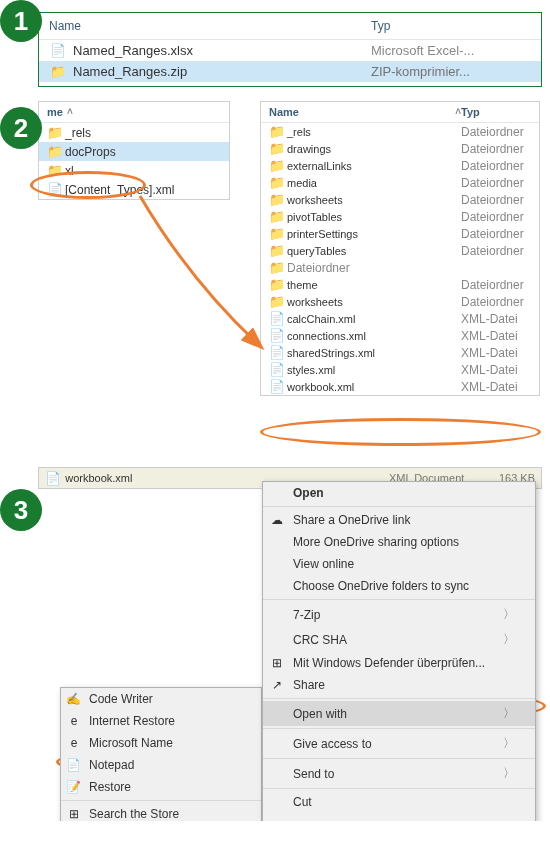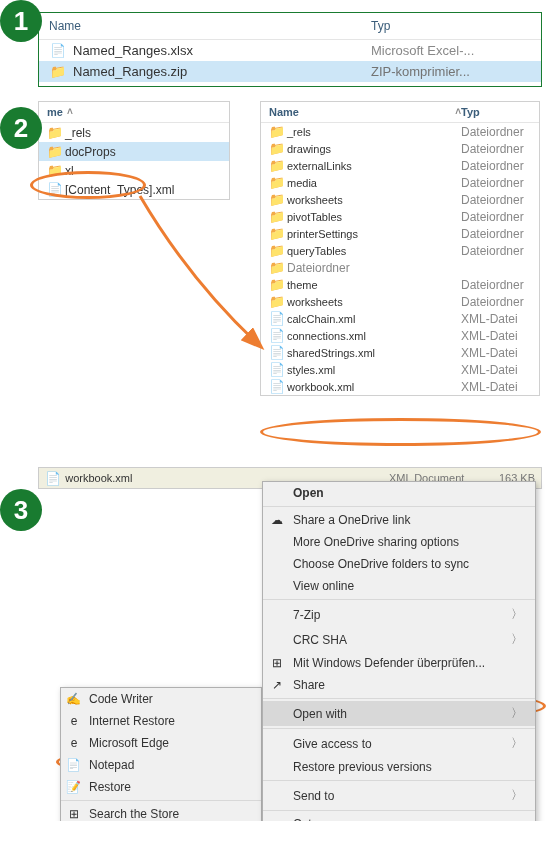--- a/index.html
+++ b/index.html
@@ -109,21 +109,21 @@
     top:20px;
     width:272px;
     background:#f0f0f0;
     border:1px solid #b0b0b0;
     box-shadow:2px 2px 6px rgba(0,0,0,0.25);
     font-size:12px;
     z-index:18;
   }
   .cm-item{
     display:flex; align-items:center;
-    padding:4px 12px 4px 30px;
+    padding:4px 20px 4px 30px;
     position:relative;
   }
   .cm-item .txt{ flex:1;}
   .cm-item .arr{ color:#666; font-size:12px;}
   .cm-item.bold .txt{ font-weight:bold;}
   .cm-sep{ border-top:1px solid #d8d8d8; margin:2px 0;}
   .cm-ico{position:absolute; left:6px; width:16px; text-align:center; font-size:12px;}
   .cm-item.highlight{ background:#d8d8d8;}
 
   .submenu{
@@ -310,24 +310,24 @@
       </div>
       <div class="cm-sep"></div>
       <div class="cm-item">
         <span class="cm-ico">☁</span>
         <span class="txt">Share a OneDrive link</span>
       </div>
       <div class="cm-item">
         <span class="txt">More OneDrive sharing options</span>
       </div>
       <div class="cm-item">
+        <span class="txt">View online</span>
+      </div>
+      <div class="cm-item">
         <span class="txt">Choose OneDrive folders to sync</span>
-      </div>
-      <div class="cm-item">
-        <span class="txt">View online</span>
       </div>
       <div class="cm-sep"></div>
       <div class="cm-item">
         <span class="txt">7-Zip</span>
         <span class="arr">〉</span>
       </div>
       <div class="cm-item">
         <span class="txt">CRC SHA</span>
         <span class="arr">〉</span>
       </div>
@@ -342,23 +342,20 @@
       <div class="cm-sep"></div>
       <div class="cm-item highlight">
         <span class="txt">Open with</span>
         <span class="arr">〉</span>
       </div>
       <div class="cm-sep"></div>
       <div class="cm-item">
         <span class="txt">Give access to</span>
         <span class="arr">〉</span>
       </div>
-      <div class="cm-item">
-        <span class="txt">Restore previous versions</span>
-      </div>
       <div class="cm-sep"></div>
       <div class="cm-item">
         <span class="txt">Send to</span>
         <span class="arr">〉</span>
       </div>
       <div class="cm-sep"></div>
       <div class="cm-item">
         <span class="txt">Cut</span>
       </div>
       <div class="cm-item"></div>
@@ -369,21 +366,21 @@
       <div class="sm-item">
         <span class="sm-ico">✍</span>
         <span>Code Writer</span>
       </div>
       <div class="sm-item">
         <span class="sm-ico">e</span>
         <span>Internet Restore</span>
       </div>
       <div class="sm-item">
         <span class="sm-ico">e</span>
-        <span>Microsoft Edge</span>
+        <span>Microsoft Name</span>
       </div>
       <div class="sm-item highlight">
         <span class="sm-ico">📄</span>
         <span>Notepad</span>
       </div>
       <div class="sm-item">
         <span class="sm-ico">📝</span>
         <span>Restore</span>
       </div>
       <div class="cm-sep"></div>

